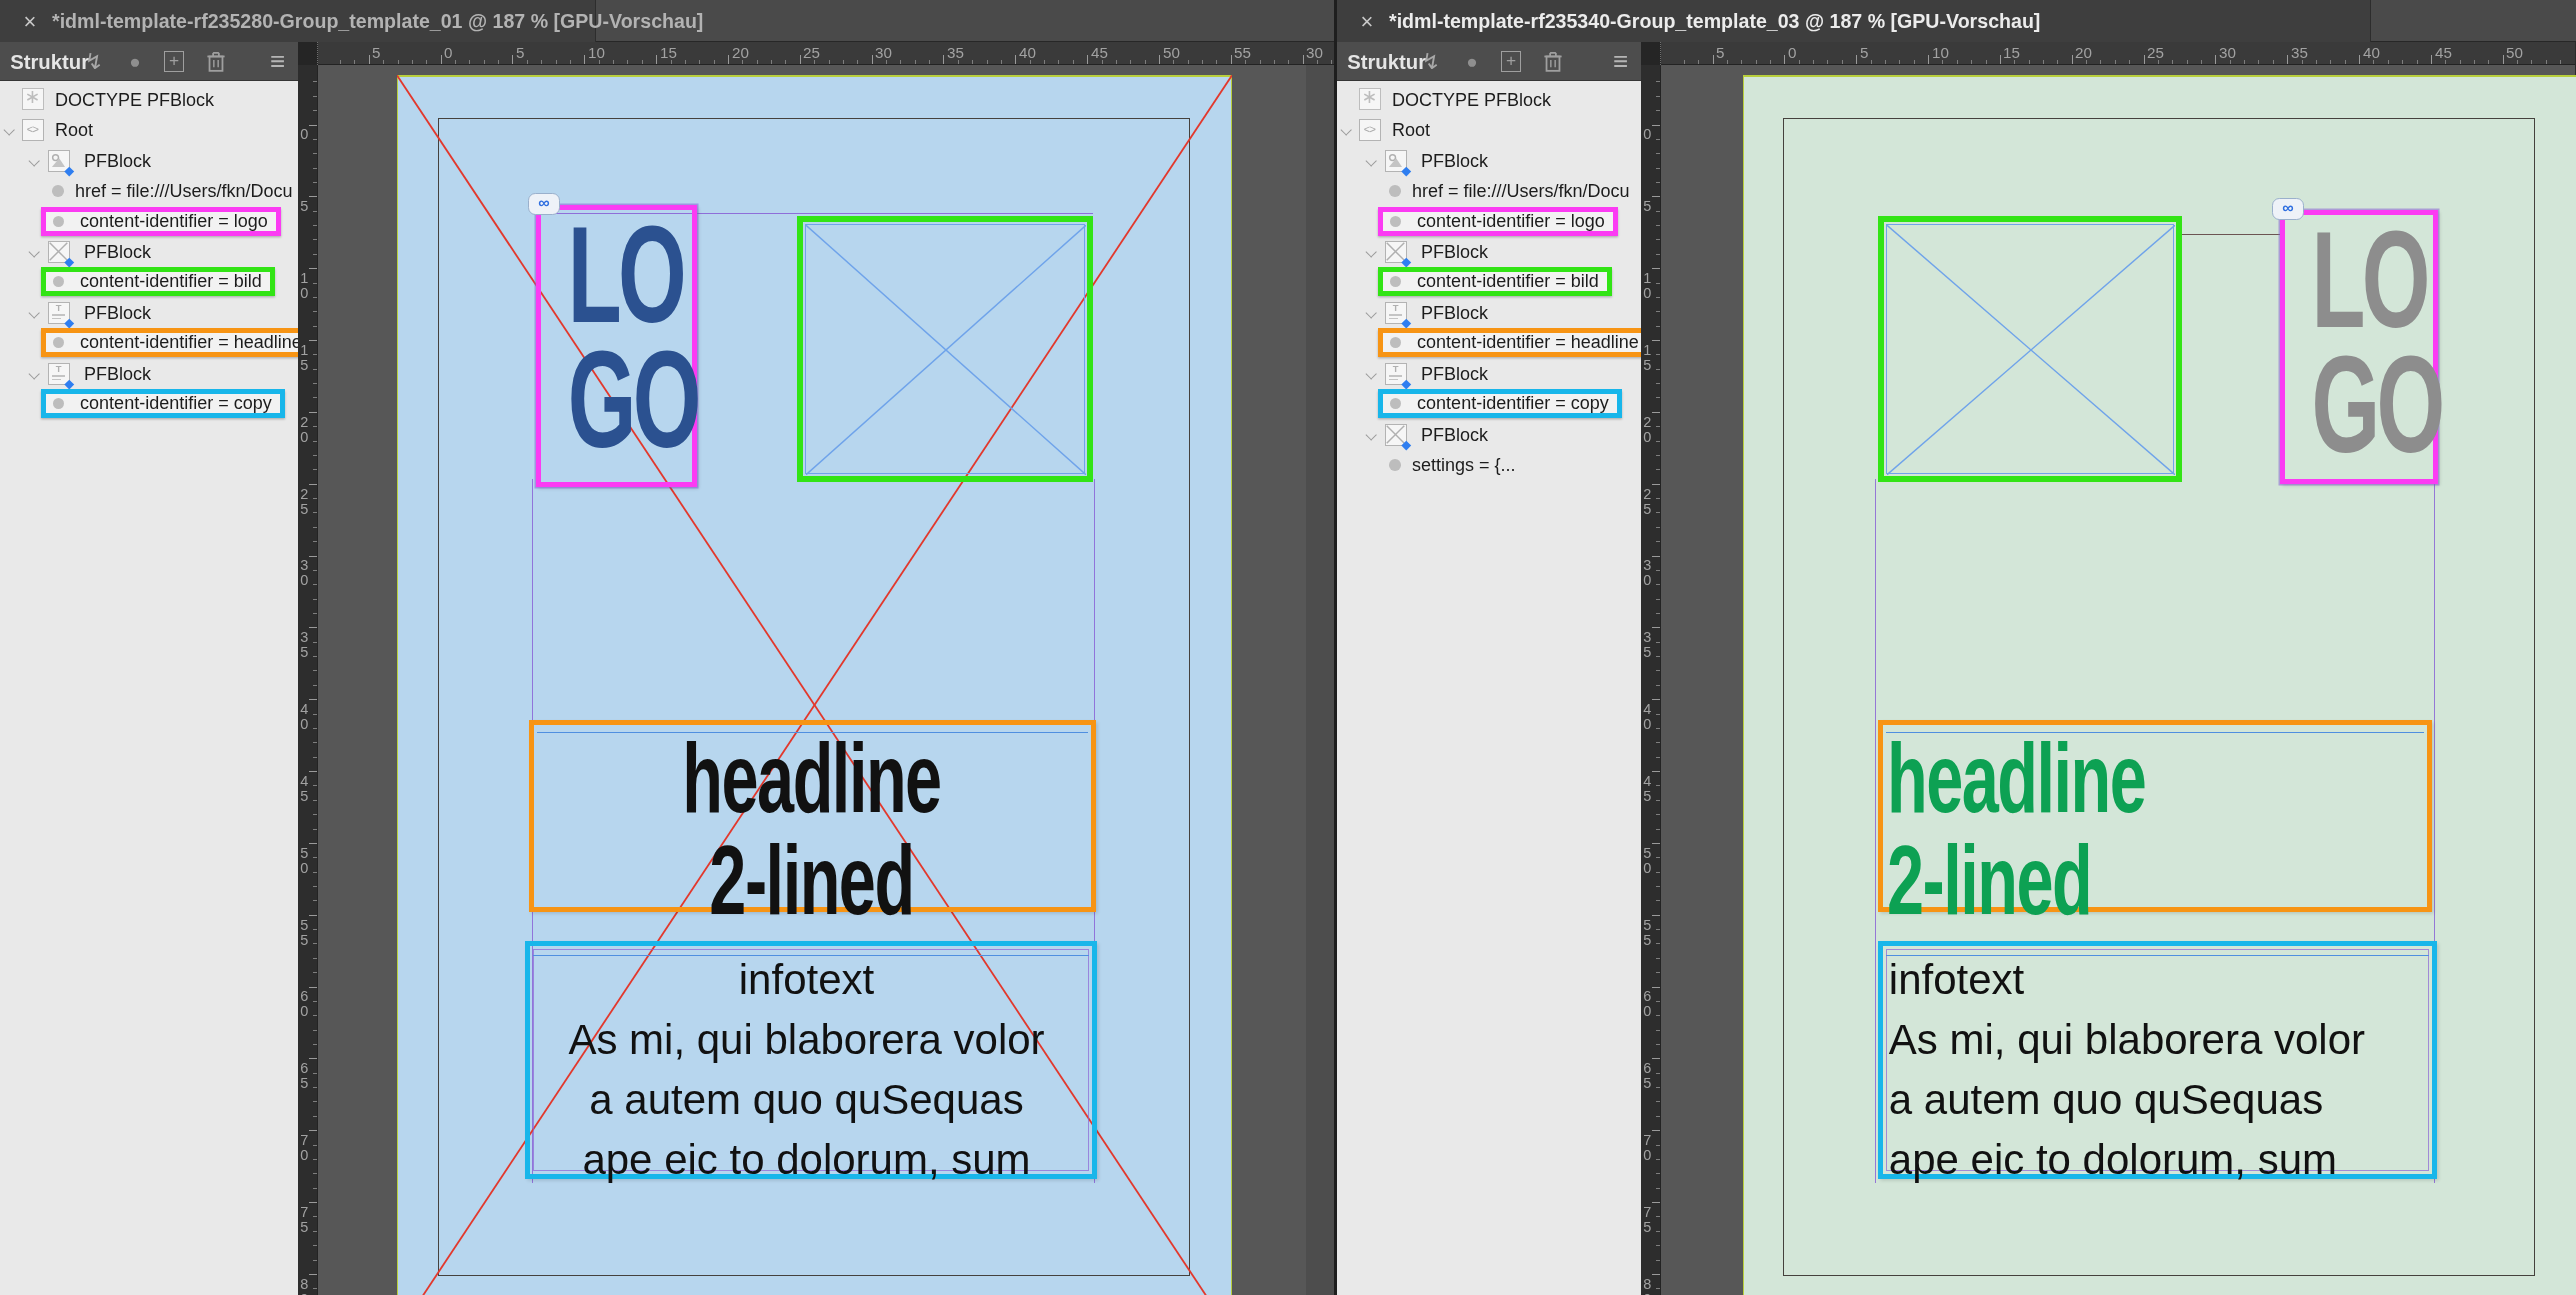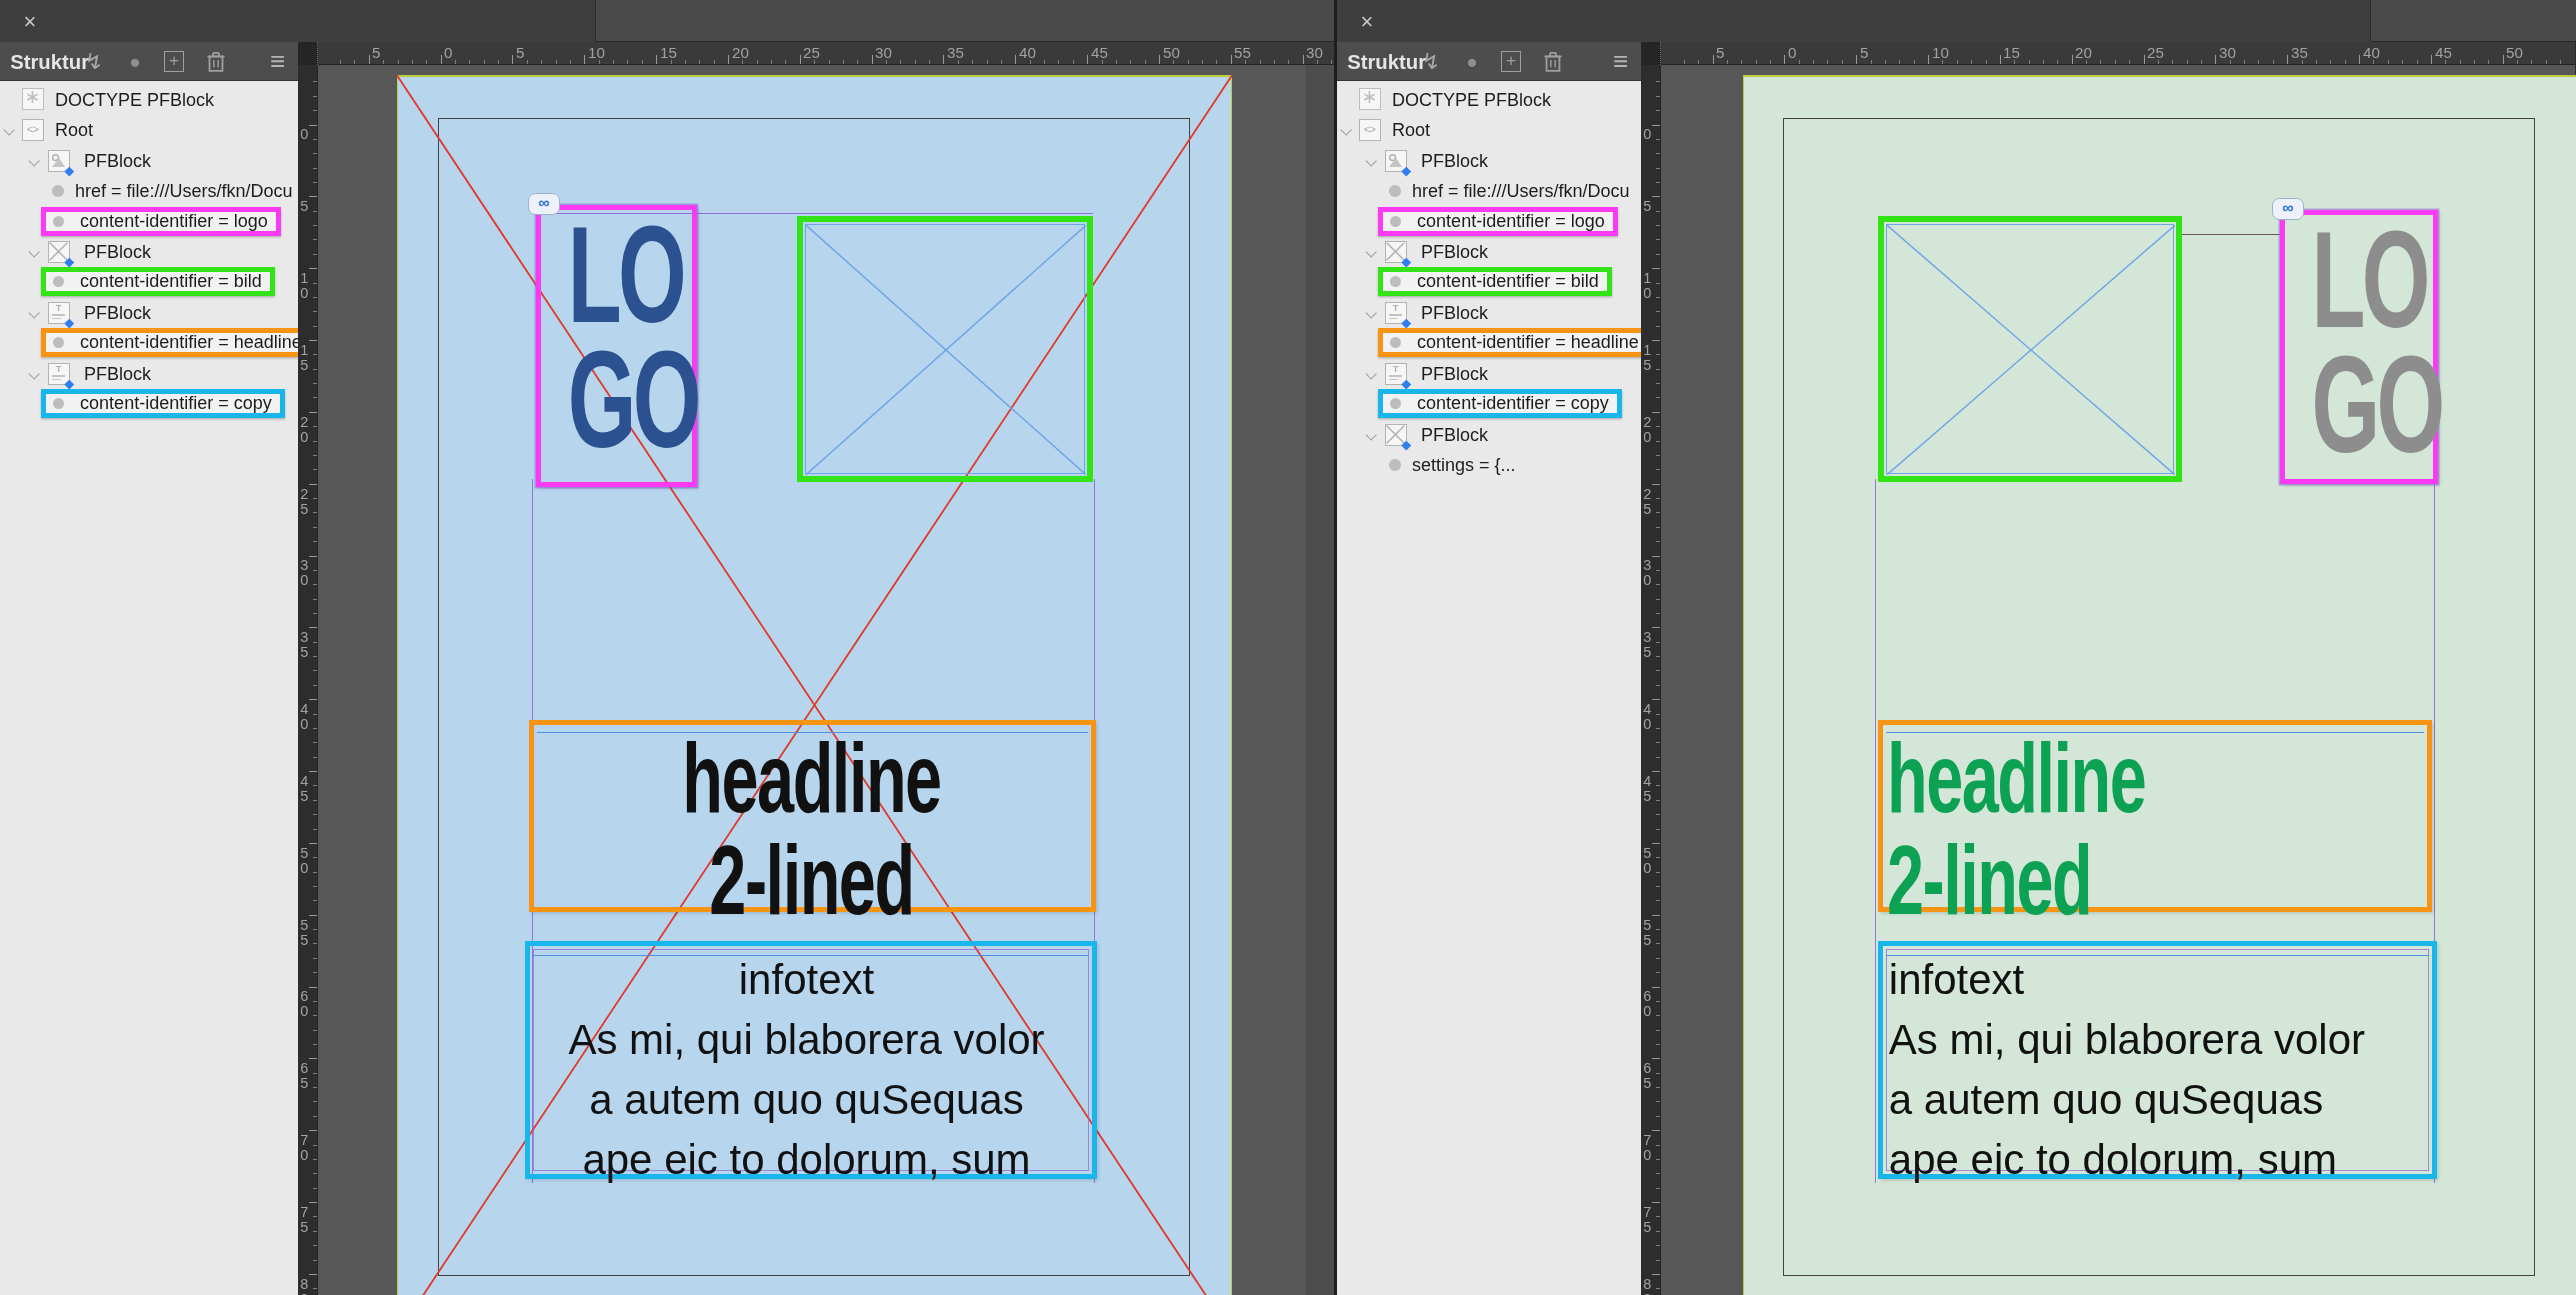--- a/index.html
+++ b/index.html
@@ -9,20 +9,21 @@
   .window{position:absolute;top:0;height:1296px;}
   .nowrap{white-space:nowrap;}
 </style>
 </head>
 <body>
 
 <div class="window" id="win0" style="left: 0px; width: 1334px;">
     <div style="position: absolute; left: 0px; top: 0px; width: 1334px; height: 42px; background: rgb(74, 74, 74); border-bottom: 0.7px solid rgb(39, 39, 39); box-sizing: border-box;"></div>
     <div style="position: absolute; left: 0px; top: 0px; width: 596px; height: 42px; background: rgb(62, 62, 62); border-right: 0.7px solid rgb(45, 45, 45); box-sizing: border-box;">
       <div style="position: absolute; left: 17.4px; top: 8.7px; width: 25px; font-size: 22px; line-height: 25px; color: rgb(201, 201, 201); text-align: center; cursor: default;">×</div>
+      <div class="nowrap" style="position: absolute; left: 52px; top: 10.2px; font-size: 19.6px; font-weight: 600; color: rgb(179, 179, 179);">*idml-template-rf235280-Group_template_01 @ 187 % [GPU-Vorschau]</div>
     </div>
     <div style="position: absolute; left: 298px; top: 42px; width: 20.3px; height: 23px; background: rgb(37, 37, 37); border-right: 0.7px dotted rgb(111, 111, 111); box-sizing: border-box;"></div>
     <div style="position: absolute; left: 318px; top: 42px; width: 1017px; height: 23px; background: rgb(58, 58, 58); border-bottom: 0.7px solid rgb(35, 35, 35); box-sizing: border-box; overflow: hidden;">
       <div style="position: absolute; left: 22px; bottom: 0px; width: 0.7px; height: 4.4px; background: rgb(126, 126, 126);"></div>
       <div style="position: absolute; left: 36px; bottom: 0px; width: 0.7px; height: 4.4px; background: rgb(126, 126, 126);"></div>
       <div style="position: absolute; left: 51px; bottom: 0px; width: 0.7px; height: 8.7px; background: rgb(154, 154, 154);"></div>
       <div class="nowrap" style="position: absolute; left: 54px; top: 1.5px; font-size: 15.2px; color: rgb(162, 162, 162);">5</div>
       <div style="position: absolute; left: 65px; bottom: 0px; width: 0.7px; height: 4.4px; background: rgb(126, 126, 126);"></div>
       <div style="position: absolute; left: 80px; bottom: 0px; width: 0.7px; height: 4.4px; background: rgb(126, 126, 126);"></div>
       <div style="position: absolute; left: 94px; bottom: 0px; width: 0.7px; height: 4.4px; background: rgb(126, 126, 126);"></div>
@@ -411,20 +412,21 @@
           <div style="position: relative; width: 11.6px; height: 11.6px; border-radius: 50%; background: rgb(189, 189, 189); margin-left: 6.5px; flex: 0 0 auto;"></div>
           <div class="nowrap" style="position: relative; margin-left: 16px; padding-right: 8.7px; font-size: 18px; color: rgb(28, 28, 28);">content-identifier = copy</div>
         </div>
       </div>
     </div>
   </div>
 <div class="window" id="win1" style="left: 1337px; width: 1239px;">
     <div style="position: absolute; left: 0px; top: 0px; width: 1239px; height: 42px; background: rgb(74, 74, 74); border-bottom: 0.7px solid rgb(39, 39, 39); box-sizing: border-box;"></div>
     <div style="position: absolute; left: 0px; top: 0px; width: 1034px; height: 42px; background: rgb(62, 62, 62); border-right: 0.7px solid rgb(45, 45, 45); box-sizing: border-box;">
       <div style="position: absolute; left: 17.4px; top: 8.7px; width: 25px; font-size: 22px; line-height: 25px; color: rgb(201, 201, 201); text-align: center; cursor: default;">×</div>
+      <div class="nowrap" style="position: absolute; left: 52px; top: 10.2px; font-size: 19.6px; font-weight: 600; color: rgb(236, 236, 236);">*idml-template-rf235340-Group_template_03 @ 187 % [GPU-Vorschau]</div>
     </div>
     <div style="position: absolute; left: 304px; top: 42px; width: 20.3px; height: 23px; background: rgb(37, 37, 37); border-right: 0.7px dotted rgb(111, 111, 111); box-sizing: border-box;"></div>
     <div style="position: absolute; left: 324px; top: 42px; width: 914px; height: 23px; background: rgb(58, 58, 58); border-bottom: 0.7px solid rgb(35, 35, 35); box-sizing: border-box; overflow: hidden;">
       <div style="position: absolute; left: 23px; bottom: 0px; width: 0.7px; height: 4.4px; background: rgb(126, 126, 126);"></div>
       <div style="position: absolute; left: 37px; bottom: 0px; width: 0.7px; height: 4.4px; background: rgb(126, 126, 126);"></div>
       <div style="position: absolute; left: 52px; bottom: 0px; width: 0.7px; height: 8.7px; background: rgb(154, 154, 154);"></div>
       <div class="nowrap" style="position: absolute; left: 55px; top: 1.5px; font-size: 15.2px; color: rgb(162, 162, 162);">5</div>
       <div style="position: absolute; left: 66px; bottom: 0px; width: 0.7px; height: 4.4px; background: rgb(126, 126, 126);"></div>
       <div style="position: absolute; left: 80px; bottom: 0px; width: 0.7px; height: 4.4px; background: rgb(126, 126, 126);"></div>
       <div style="position: absolute; left: 95px; bottom: 0px; width: 0.7px; height: 4.4px; background: rgb(126, 126, 126);"></div>

